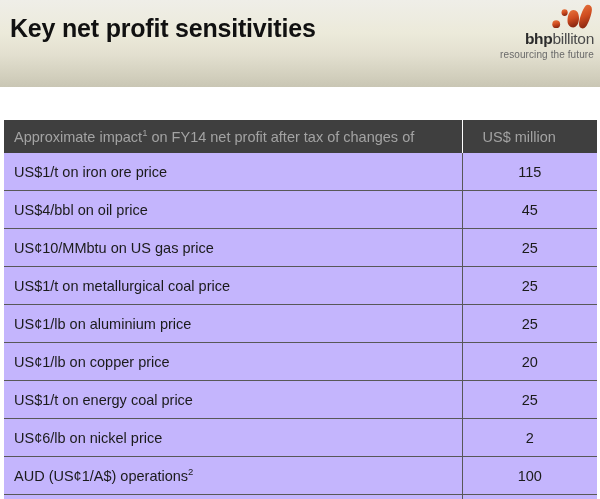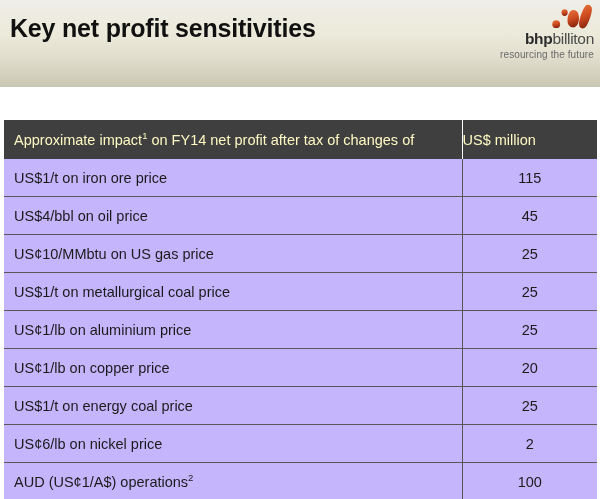--- a/index.html
+++ b/index.html
@@ -97,32 +97,32 @@
   table.sens {
     width: 100%;
     border-collapse: collapse;
     table-layout: fixed;
   }
   table.sens col.c-label { width: 458px; }
   table.sens col.c-value { width: 135px; }
 
   table.sens thead th {
     background: #3f3f3f;
-    color: #fef9c3;
+    color: #a3a3a3;
     font-size: 14.5px;
     font-weight: normal;
     text-align: left;
-    height: 39px;
+    height: 33px;
     padding: 0 0 0 10px;
     border: 0;
     vertical-align: middle;
   }
   table.sens thead th.value-head {
     text-align: left;
-    padding-left: 0;
+    padding-left: 20px;
     border-left: 1px solid #ffffff;
   }
   table.sens thead th sup {
     font-size: 9.5px;
     vertical-align: super;
     line-height: 0;
   }
 
   table.sens tbody td {
     height: 35px;

